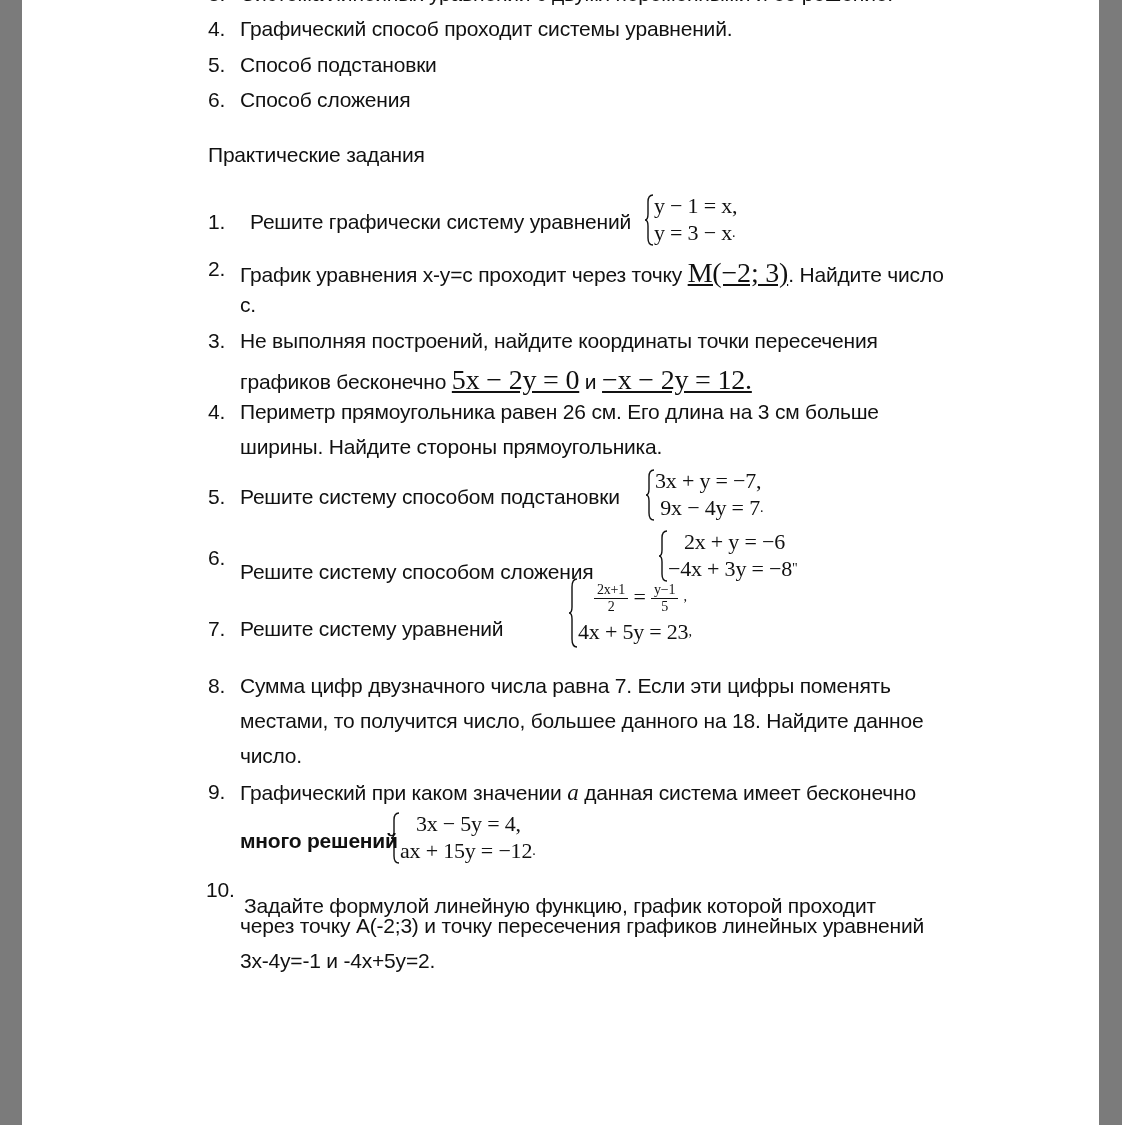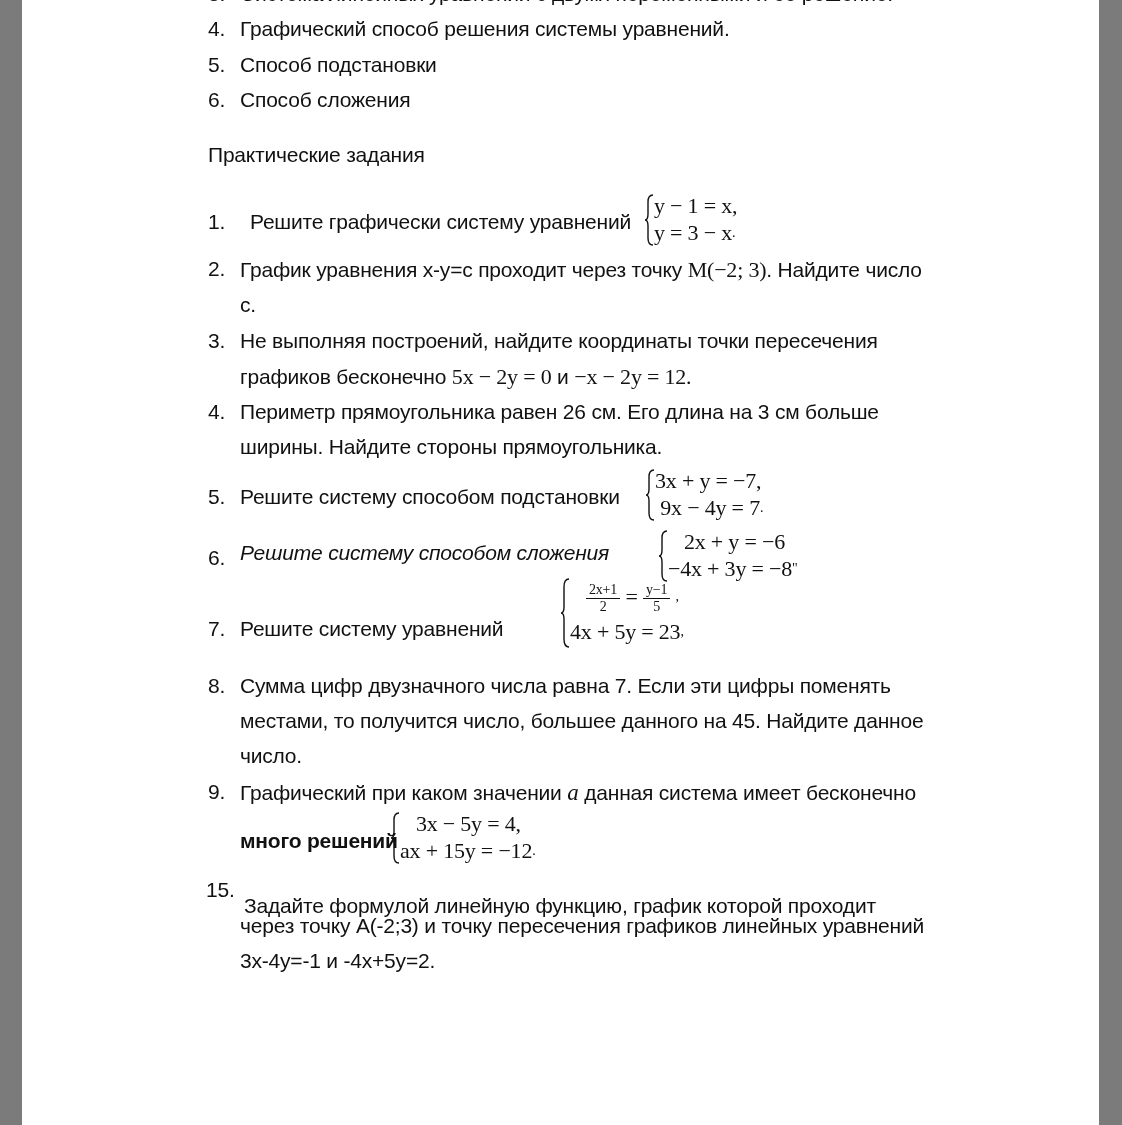--- a/index.html
+++ b/index.html
@@ -24,21 +24,22 @@
       position: absolute;
       left: 186px; top: -20px;
       width: 840px;
       font-family: "Liberation Sans", sans-serif;
       font-size: 21px;
       color: #111;
       letter-spacing: -0.2px;
     }
     .math {
       font-family: "Liberation Serif", "DejaVu Serif", serif;
-      font-size: 22px;
+      font-size: 28px;
+      text-decoration: underline;
     }
     .line {
       position: absolute;
       white-space: nowrap;
     }
     .num {
       position: absolute;
       width: 32px;
     }
     .txt { position: absolute; left: 32px; white-space: nowrap; }
@@ -78,21 +79,21 @@
 <div class="viewer">
   <div class="page">
     <div class="doc">
 
       <div class="line" style="top:2px;">
         <span class="num">3.</span>
         <span class="txt">Система линейных уравнений с двумя переменными и ее решение.</span>
       </div>
       <div class="line" style="top:37px;">
         <span class="num">4.</span>
-        <span class="txt">Графический способ решения системы уравнений.</span>
+        <span class="txt">Графический способ проходит системы уравнений.</span>
       </div>
       <div class="line" style="top:73px;">
         <span class="num">5.</span>
         <span class="txt">Способ подстановки</span>
       </div>
       <div class="line" style="top:108px;">
         <span class="num">6.</span>
         <span class="txt">Способ сложения</span>
       </div>
 
@@ -145,57 +146,57 @@
             </svg>
           <span class="sys-rows">
             <span class="sys-row">3x + y = −7,</span>
             <span class="sys-row">&nbsp;<span>9x − 4y = 7</span><span class="tail">.</span></span>
           </span>
         </span>
       </div>
 
       <div class="line" style="top:549px;">
         <span class="num" style="top:17px;">6.</span>
-        <span class="txt" style="top:12px;font-style:italic;">Решите систему способом сложения</span>
+        <span class="txt" style="top:31px;">Решите систему способом сложения</span>
         <span class="sys" style="position:absolute; left:450px; top:-1px;">
           <svg class="brace" width="10" height="52" viewBox="0 0 10 52">
               <path d="M9 1 Q4 1 4 8 L4 20 Q4 26 1 26 Q4 26 4 32 L4 44 Q4 51 9 51" fill="none" stroke="#111" stroke-width="1.4"></path>
             </svg>
           <span class="sys-rows">
             <span class="sys-row">&nbsp;&nbsp;&nbsp;<span>2x + y = −6</span></span>
             <span class="sys-row"><span>−4x + 3y = −8</span><span class="tail">"</span></span>
           </span>
         </span>
       </div>
 
       <div class="line" style="top:610px;">
         <span class="num" style="top:27px;">7.</span>
         <span class="txt" style="top:27px;">Решите систему уравнений</span>
-        <span class="sys" style="position:absolute; left:352px; top:-14px;">
+        <span class="sys" style="position:absolute; left:360px; top:-14px;">
           <svg class="brace" width="10" height="70" viewBox="0 0 10 70">
               <path d="M9 1 Q4 1 4 9 L4 29 Q4 35 1 35 Q4 35 4 41 L4 61 Q4 69 9 69" fill="none" stroke="#111" stroke-width="1.4"></path>
             </svg>
           <span class="sys-rows">
             <span class="sys-row" style="line-height:42px; padding-left:16px;">
               <span class="frac"><span class="n">2x+1</span><span class="d">2</span></span>
               <span style="font-size:22px;">=</span>
               <span class="frac"><span class="n">y−1</span><span class="d">5</span></span>
               <span class="tail">,</span>
             </span>
             <span class="sys-row"><span>4x + 5y = 23</span><span class="tail">,</span></span>
           </span>
         </span>
       </div>
 
       <div class="line" style="top:694px;">
         <span class="num">8.</span>
         <span class="txt">Сумма цифр двузначного числа равна 7. Если эти цифры поменять</span>
       </div>
       <div class="line" style="top:729px;">
-        <span class="txt">местами, то получится число, большее данного на 45. Найдите данное</span>
+        <span class="txt">местами, то получится число, большее данного на 18. Найдите данное</span>
       </div>
       <div class="line" style="top:764px;">
         <span class="txt">число.</span>
       </div>
 
       <div class="line" style="top:800px;">
         <span class="num">9.</span>
         <span class="txt"><span>Графический при каком значении </span><span class="ital" style="font-size:23px;">a</span><span> данная система имеет бесконечно</span></span>
       </div>
       <div class="line" style="top:830px;">
@@ -205,21 +206,21 @@
               <path d="M9 1 Q4 1 4 8 L4 20 Q4 26 1 26 Q4 26 4 32 L4 44 Q4 51 9 51" fill="none" stroke="#111" stroke-width="1.4"></path>
             </svg>
           <span class="sys-rows">
             <span class="sys-row">&nbsp;&nbsp;&nbsp;<span>3x − 5y = 4,</span></span>
             <span class="sys-row ital" style="font-style:normal;"><span>ax + 15y = −12</span><span class="tail">.</span></span>
           </span>
         </span>
       </div>
 
       <div class="line" style="top:898px;">
-        <span class="num" style="left:-2px;">15.</span>
+        <span class="num" style="left:-2px;">10.</span>
         <span class="txt" style="left:36px;margin-top:16px;">Задайте формулой линейную функцию, график которой проходит</span>
       </div>
       <div class="line" style="top:934px;">
         <span class="txt">через точку А(-2;3) и точку пересечения графиков линейных уравнений</span>
       </div>
       <div class="line" style="top:969px;">
         <span class="txt">3x-4y=-1 и -4x+5y=2.</span>
       </div>
 
     </div>

